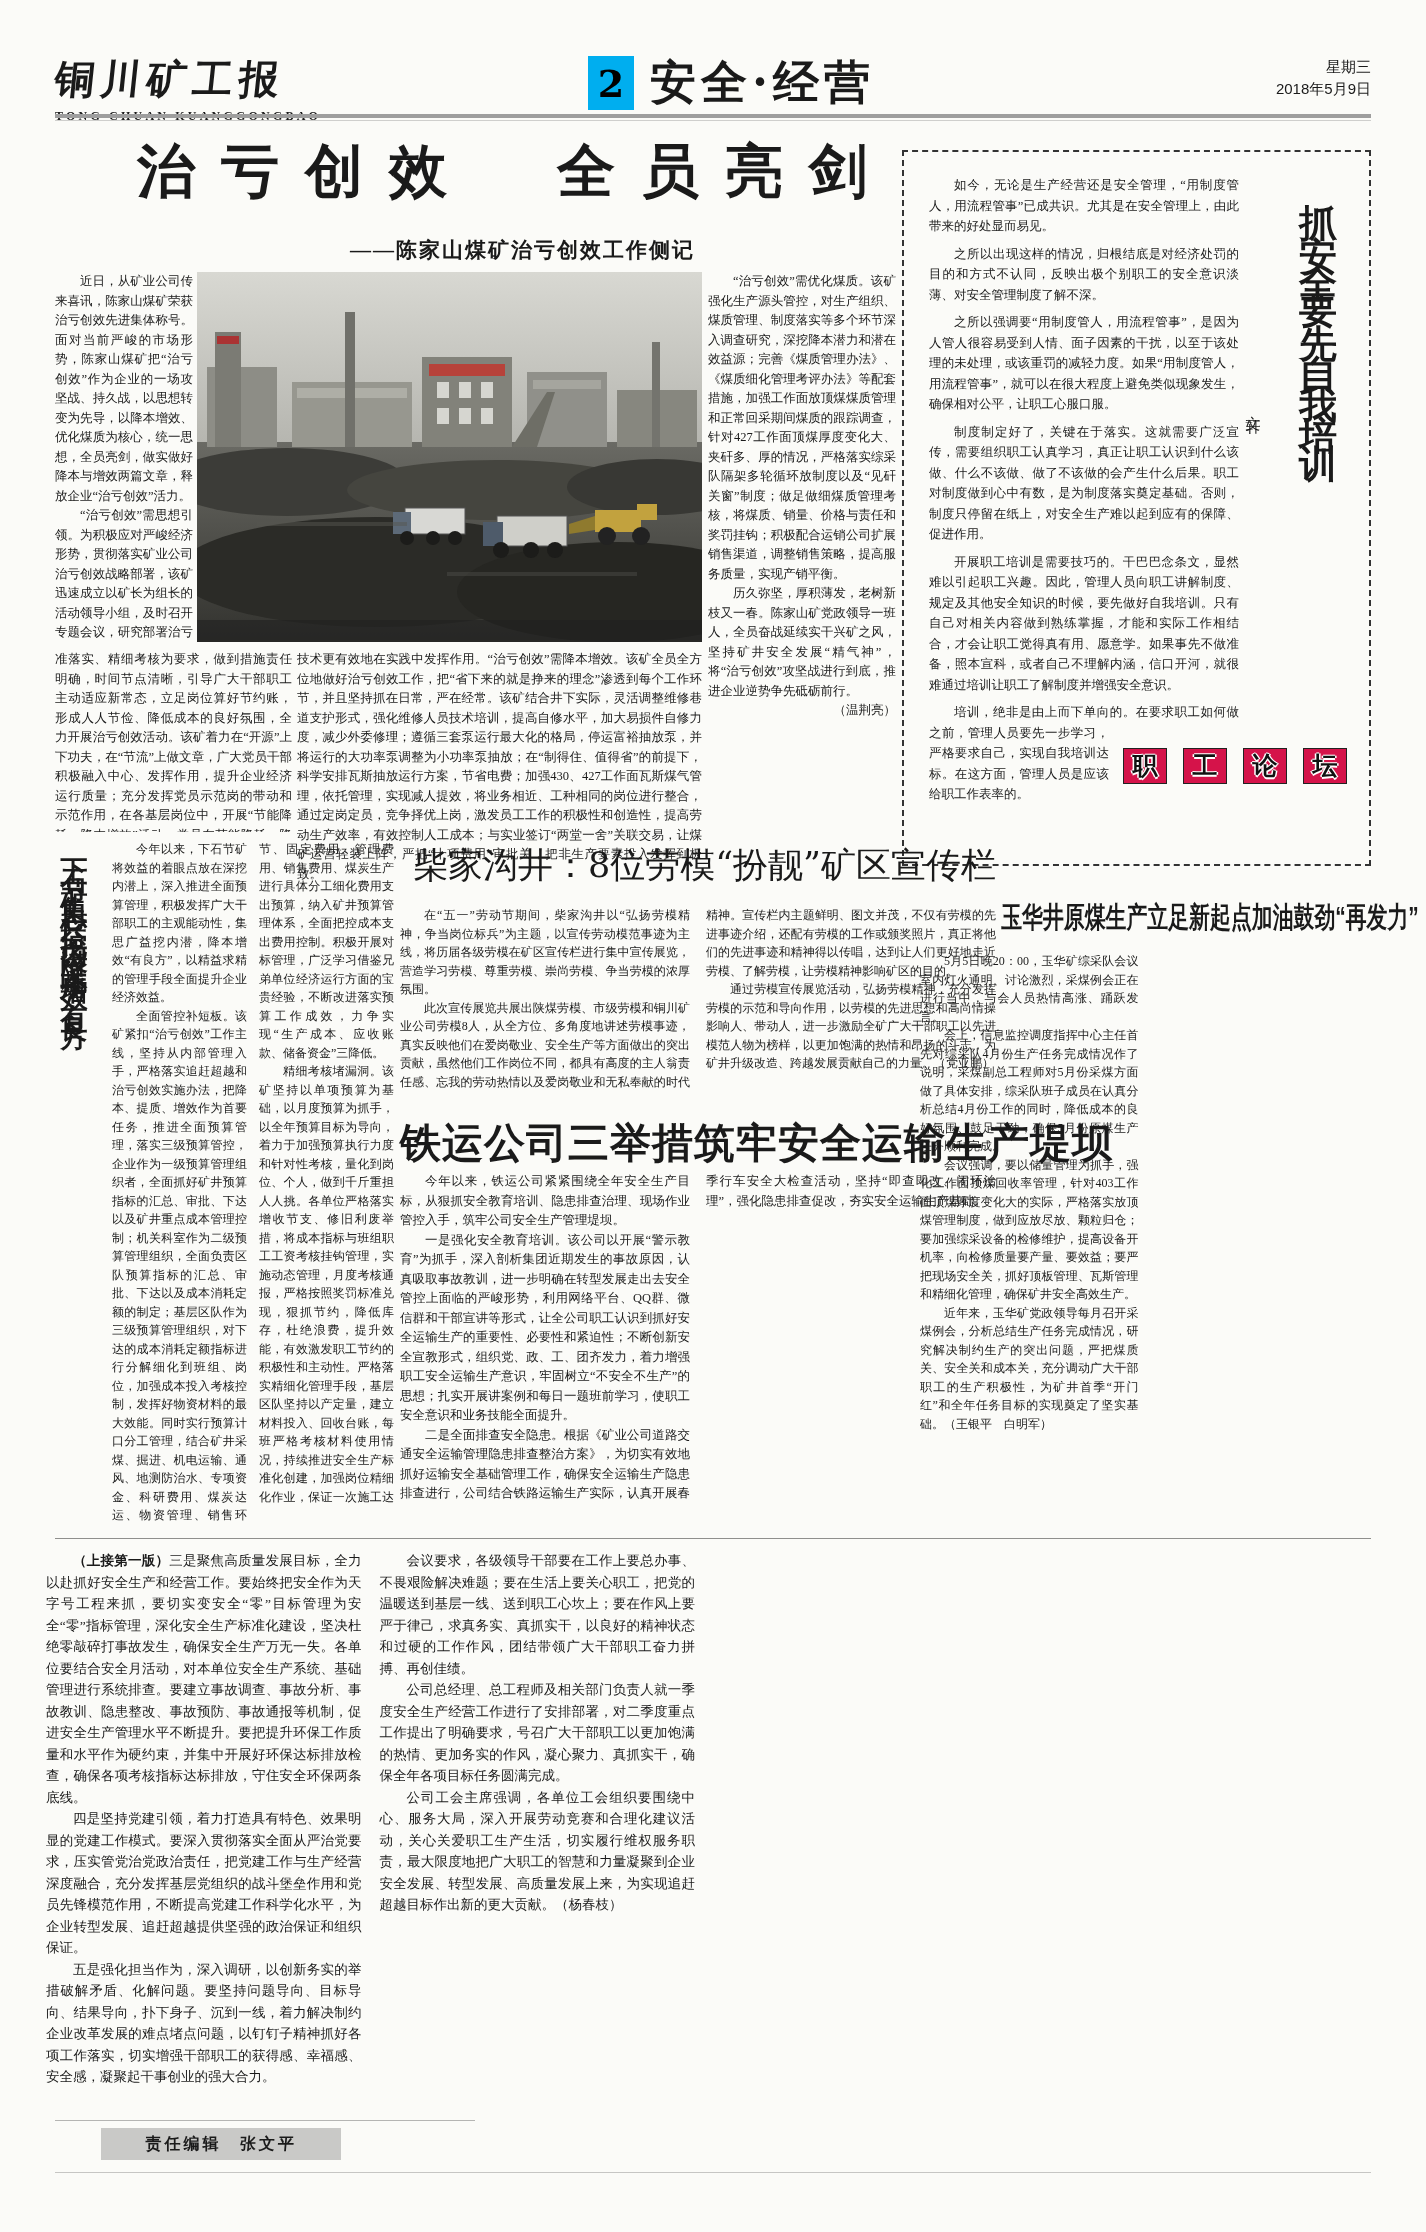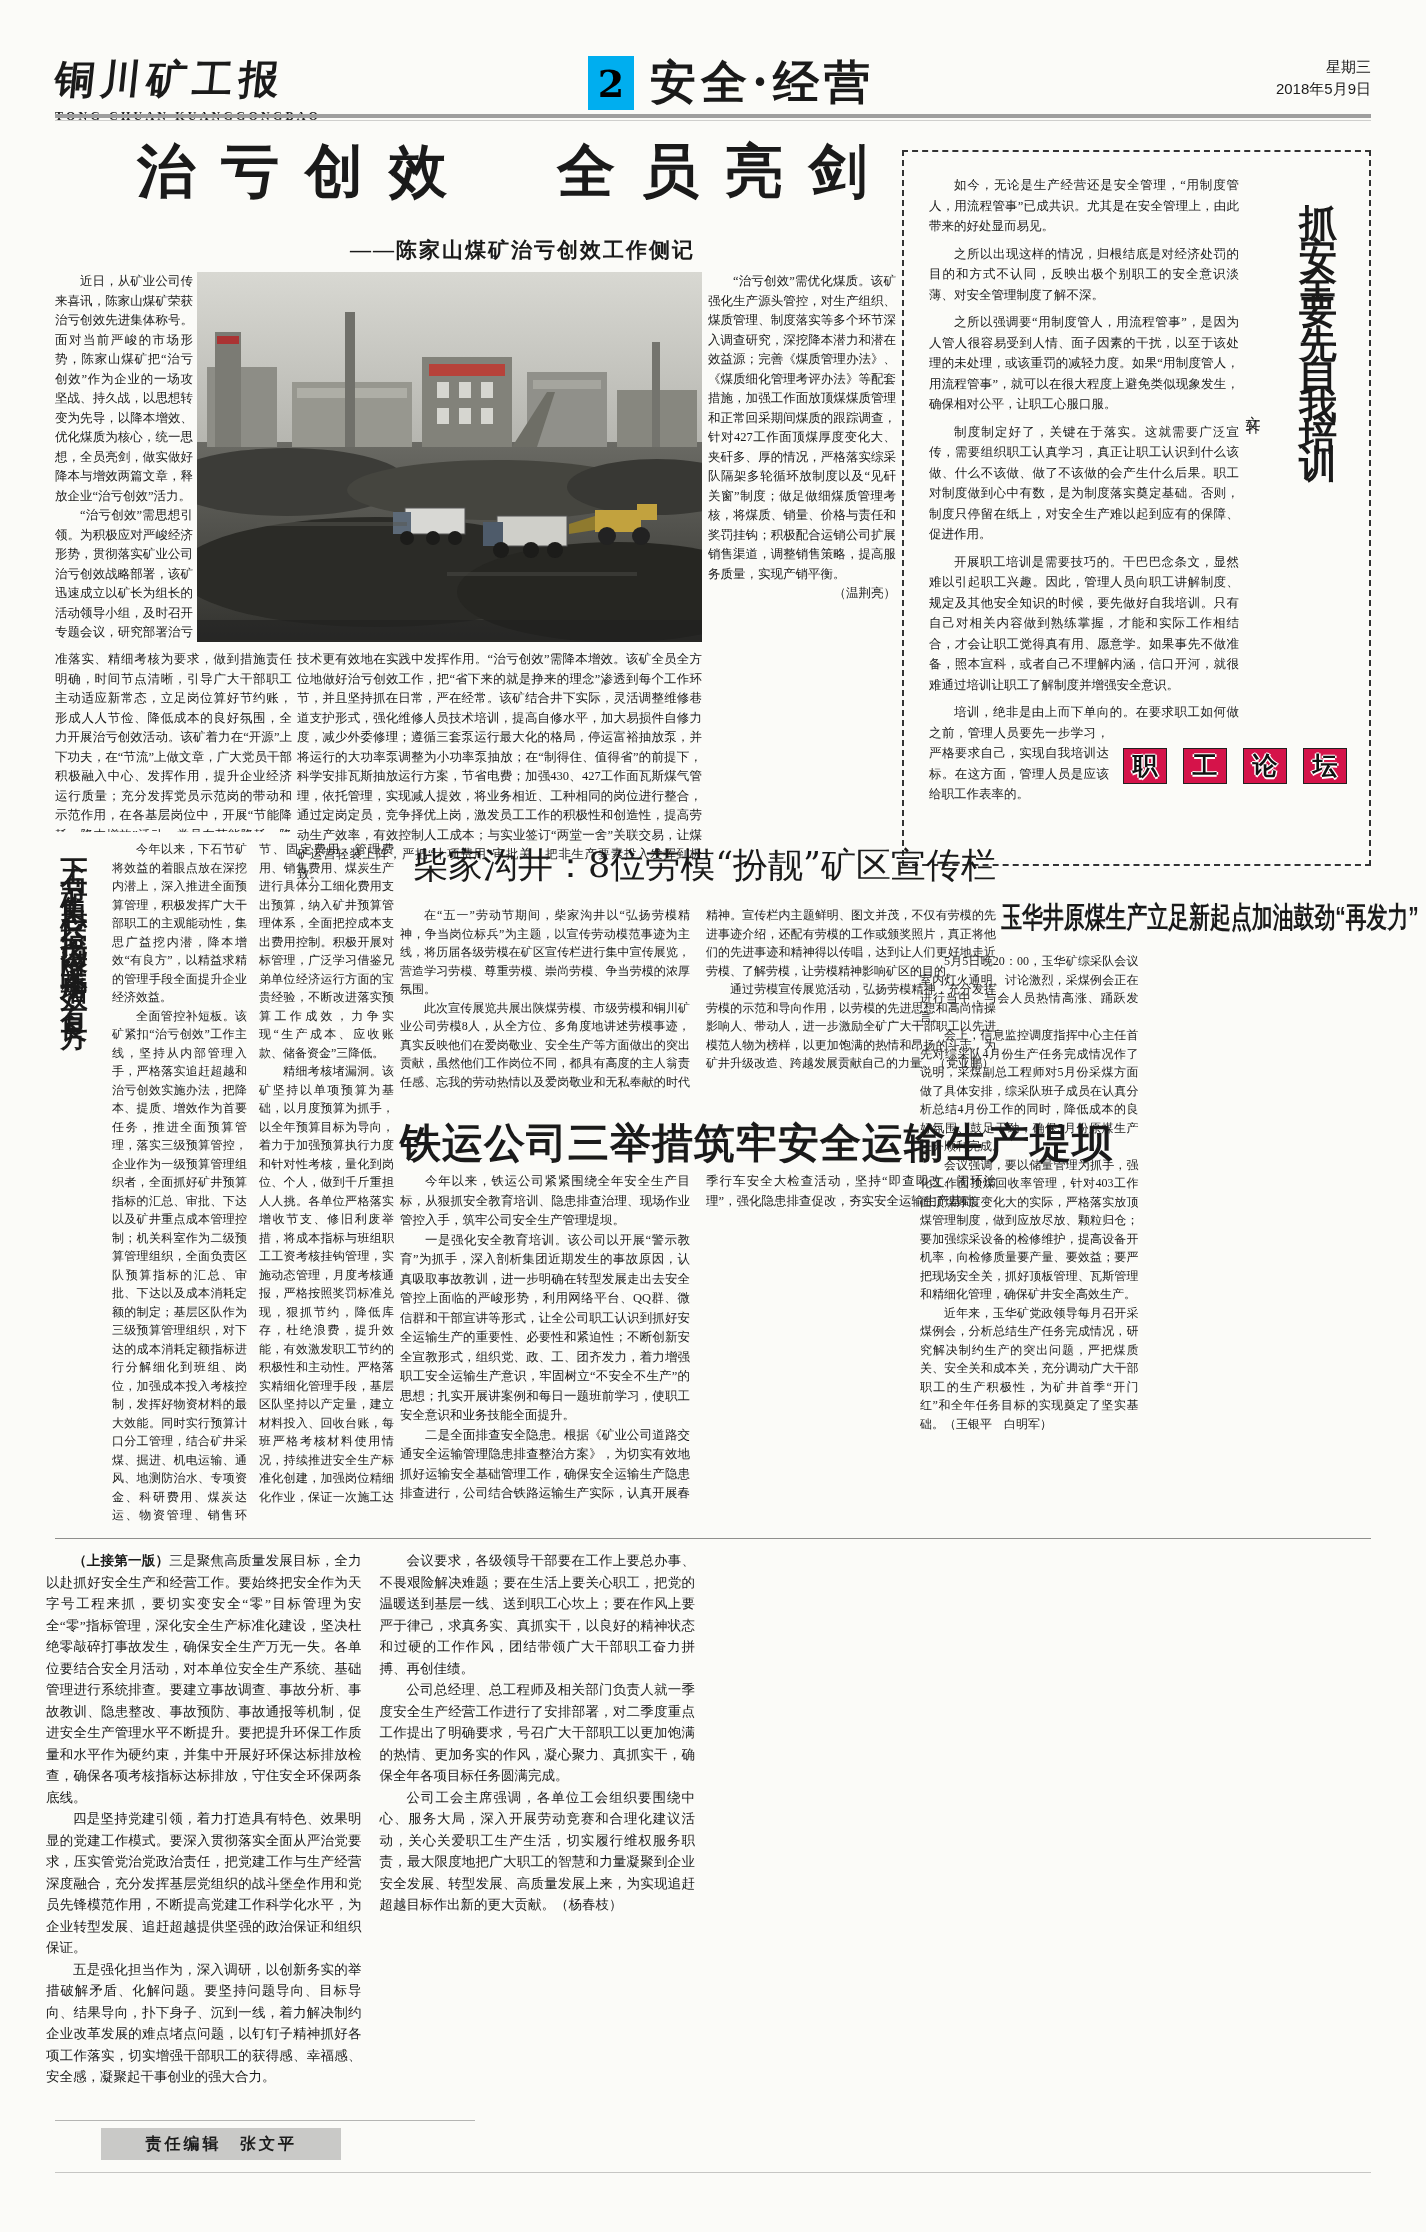--- a/index.html
+++ b/index.html
@@ -141,20 +141,21 @@
     </g>
 
     <rect x="0" y="348" width="505" height="22" fill="#202020" opacity="0.6"></rect>
     <rect x="60" y="250" width="150" height="4" fill="#55554f" opacity="0.5"></rect>
     <rect x="250" y="300" width="190" height="4" fill="#55554f" opacity="0.4"></rect>
   </svg>
 </div>
 
 <div class="abs body-txt" style="left:708px;top:272px;width:188px;height:624px;">
   <p>“治亏创效”需优化煤质。该矿强化生产源头管控，对生产组织、煤质管理、制度落实等多个环节深入调查研究，深挖降本潜力和潜在效益源；完善《煤质管理办法》、《煤质细化管理考评办法》等配套措施，加强工作面放顶煤煤质管理和正常回采期间煤质的跟踪调查，针对427工作面顶煤厚度变化大、夹矸多、厚的情况，严格落实综采队隔架多轮循环放制度以及“见矸关窗”制度；做足做细煤质管理考核，将煤质、销量、价格与责任和奖罚挂钩；积极配合运销公司扩展销售渠道，调整销售策略，提高服务质量，实现产销平衡。</p>
+  <p>历久弥坚，厚积薄发，老树新枝又一春。陈家山矿党政领导一班人，全员奋战延续实干兴矿之风，坚持矿井安全发展“精气神”，将“治亏创效”攻坚战进行到底，推进企业逆势争先砥砺前行。</p>
   <p class="byline">（温荆亮）</p>
 </div>
 
 <div class="abs body-txt" style="left:55px;top:650px;width:237px;height:182px;">
   <p style="text-indent:0;">准落实、精细考核为要求，做到措施责任明确，时间节点清晰，引导广大干部职工主动适应新常态，立足岗位算好节约账，形成人人节俭、降低成本的良好氛围，全力开展治亏创效活动。该矿着力在“开源”上下功夫，在“节流”上做文章，广大党员干部积极融入中心、发挥作用，提升企业经济运行质量；充分发挥党员示范岗的带动和示范作用，在各基层岗位中，开展“节能降耗、降本增效”活动，党员在节能降耗、降本增效的实践中勇当先锋；同时，积极组织广大党员结合自身岗位提出合理化建议和新思路，努力学习先进的科技、管理、操作等知识，掌握节能降耗、降本增效的本领，以过硬的</p>
 </div>
 <div class="abs body-txt" style="left:297px;top:650px;width:405px;height:246px;">
   <p style="text-indent:0;">技术更有效地在实践中发挥作用。“治亏创效”需降本增效。该矿全员全方位地做好治亏创效工作，把“省下来的就是挣来的理念”渗透到每个工作环节，并且坚持抓在日常，严在经常。该矿结合井下实际，灵活调整维修巷道支护形式，强化维修人员技术培训，提高自修水平，加大易损件自修力度，减少外委修理；遵循三套泵运行最大化的格局，停运富裕抽放泵，并将运行的大功率泵调整为小功率泵抽放；在“制得住、值得省”的前提下，科学安排瓦斯抽放运行方案，节省电费；加强430、427工作面瓦斯煤气管理，依托管理，实现减人提效，将业务相近、工种相同的岗位进行整合，通过定岗定员，竞争择优上岗，激发员工工作的积极性和创造性，提高劳动生产效率，有效控制人工成本；与实业签订“两堂一舍”关联交易，让煤矿运营轻装上阵，严把“十项费用”审批关，把非生产要素投入发挥到极致。</p>
 </div>
 

